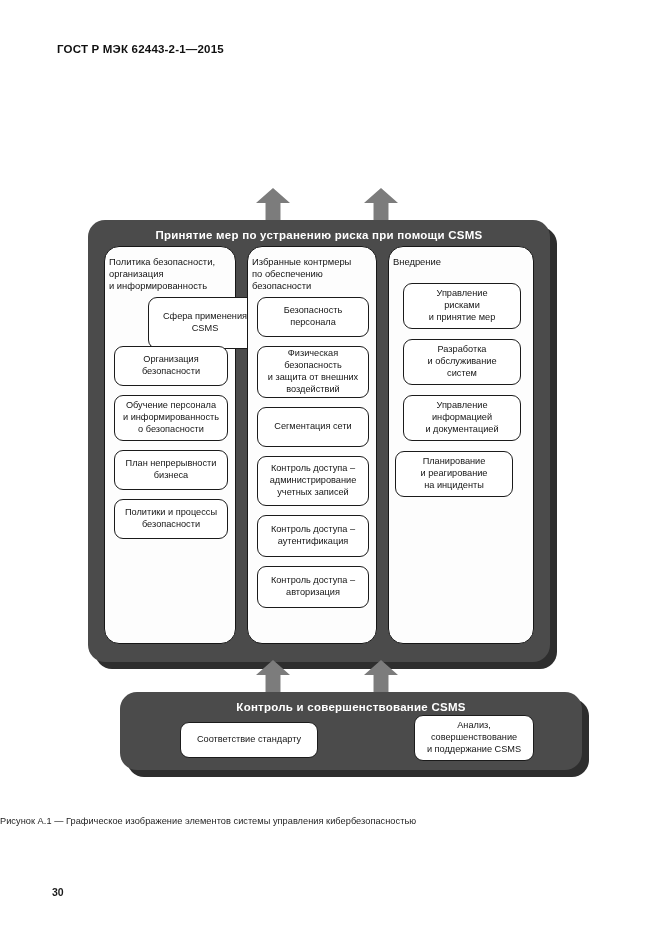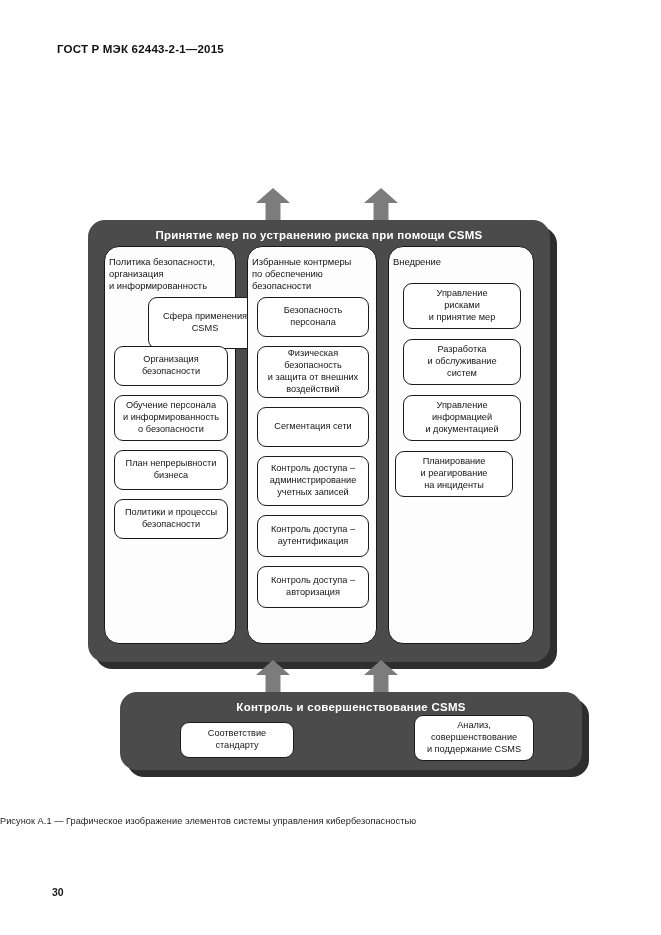--- a/index.html
+++ b/index.html
@@ -133,21 +133,21 @@
   #arrow-a { left: 168px; top: 76px; }
   #arrow-b { left: 276px; top: 76px; }
   #arrow-c { left: 168px; top: 548px; }
   #arrow-d { left: 276px; top: 548px; }
 
   
   #leaf-econ { left: 60px;  top: 25px; width: 128px; height: 44px; }
   #leaf-iden { left: 294px; top: 19px; width: 120px; height: 54px; }
 
   
-  #leaf-conform { left: 60px;  top: 30px; width: 114px; height: 36px; }
+  #leaf-conform { left: 60px;  top: 30px; width: 138px; height: 36px; }
   #leaf-analysis { left: 294px; top: 23px; width: 120px; height: 46px; }
 
   
   #col-0 { left: 16px;  top: 26px; width: 132px; height: 398px; }
   #col-1 { left: 159px; top: 26px; width: 130px; height: 398px; }
   #col-2 { left: 300px; top: 26px; width: 146px; height: 398px; }
 </style>
 </head>
 <body>
 

